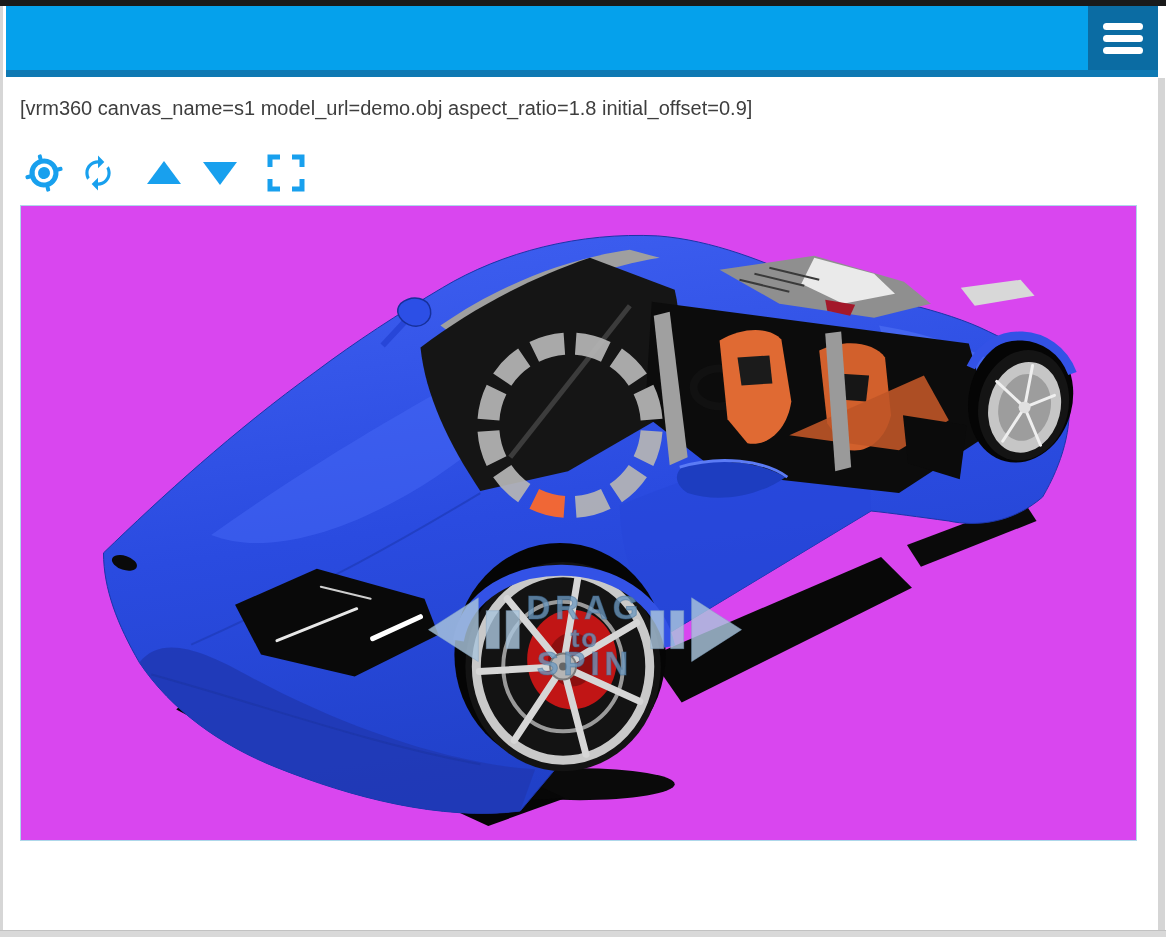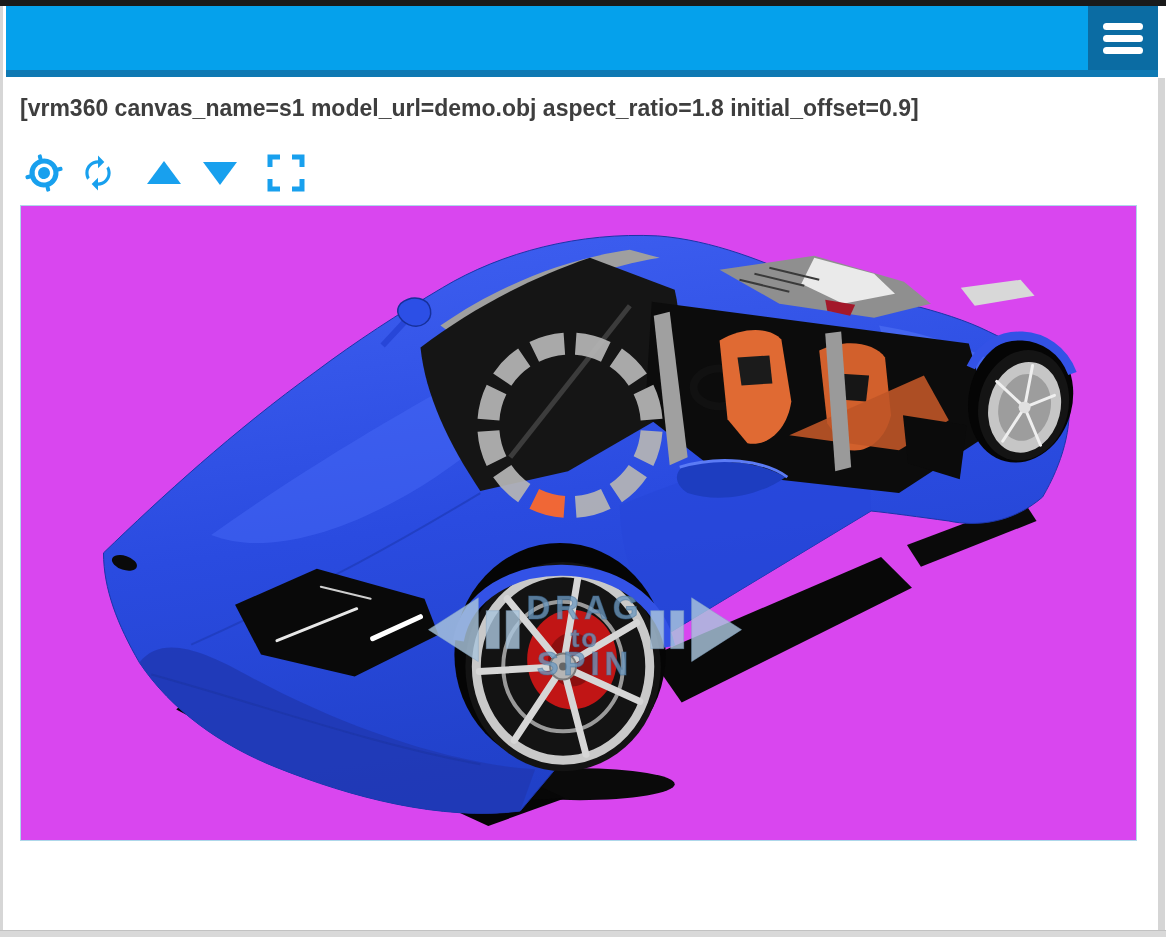--- a/index.html
+++ b/index.html
@@ -21,21 +21,21 @@
     border:none;cursor:pointer;display:flex;flex-direction:column;justify-content:center;
     align-items:center;gap:5px;padding:0;
   }
   .menu-button span{display:block;width:40px;height:7px;border-radius:3.5px;background:#ffffff;}
 
   .main{position:absolute;left:20px;top:94px;width:1120px;}
   .page-title{
     margin:0 0 24px 0;font-size:37px;line-height:44px;font-weight:400;color:#767676;
   }
   .shortcode{
-    margin:0 0 32px 0;font-size:23px;line-height:28px;font-weight:700;color:#3e3e3e;
+    margin:0 0 32px 0;font-size:20px;line-height:28px;font-weight:400;color:#3e3e3e;
   }
   .viewer-toolbar{display:flex;align-items:center;height:38px;margin:0 0 13px 5px;}
   .tool-btn{background:transparent;border:none;padding:0;cursor:pointer;height:38px;display:block;}
   .tool-btn.b1{margin-right:16px;}
   .tool-btn.b2{margin-right:28px;}
   .tool-btn.b3{margin-right:18px;}
   .tool-btn.b4{margin-right:28px;}
 
   .viewer-canvas{
     position:relative;width:1115px;height:634px;background:#d946ef;

